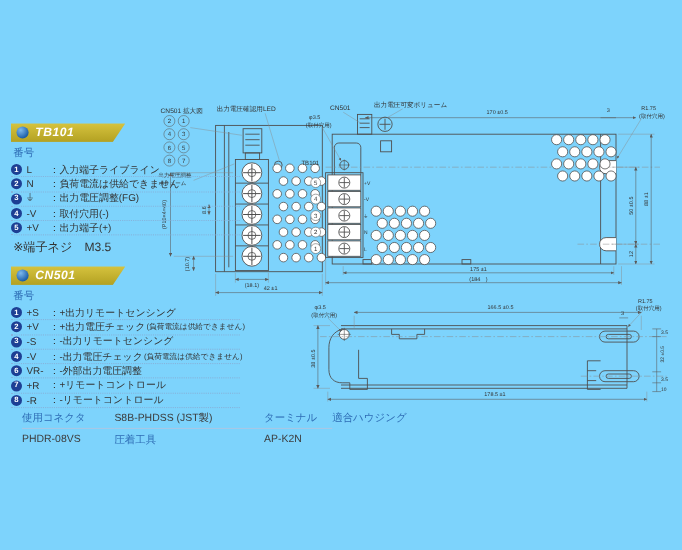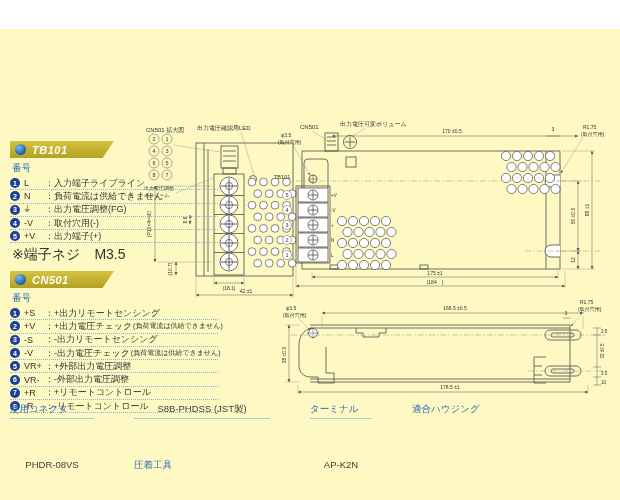--- a/index.html
+++ b/index.html
@@ -1,46 +1,46 @@
 <!DOCTYPE html>
 <html><head>
 <meta charset="utf-8">
 <style>
   html,body{margin:0;padding:0;}
   body{width:620px;height:500px;position:relative;background:#fff;
        font-family:"Liberation Sans","DejaVu Sans",sans-serif;}
-  .page{position:absolute;inset:0;background:#fef9c3;overflow:hidden;margin-top:29px;}
+  .page{position:absolute;inset:0;background:#7dd3fc;overflow:hidden;}
 
   
   .sec{position:absolute;left:10px;width:208px;}
   .badge{position:relative;height:17px;width:104px;
          background:linear-gradient(180deg,#d6c33e,#b3a122);
          clip-path:polygon(0 0,100% 0,89% 100%,0 100%);
          display:flex;align-items:center;padding-left:5px;box-sizing:border-box;}
   .badge .dot{width:11px;height:11px;border-radius:50%;
          background:radial-gradient(circle at 35% 30%,#7db9ec,#1b5ea9 72%);margin-right:6px;}
   .badge .t{color:#fff;font-weight:bold;font-style:italic;font-size:11px;letter-spacing:.5px;}
   .numlbl{color:#2e6db5;font-size:9.5px;font-weight:normal;margin:4px 0 2px 2px;}
   ul.tlist{list-style:none;margin:0;padding:0;}
   .tlist li{display:flex;align-items:center;height:12.3px;
             border-bottom:1px dotted #85b4dc;white-space:nowrap;}
   .tlist .num{flex:0 0 10px;height:10px;border-radius:50%;background:#1d3f94;color:#fff;
               font-size:7px;font-weight:bold;display:flex;align-items:center;
               justify-content:center;margin-right:4px;}
   .tlist .pin{min-width:21px;font-size:9px;color:#333;}
   .tlist .desc{font-size:9px;color:#333;}
   .tlist .sub{font-size:7px;color:#333;margin-left:1px;}
-  .note{font-size:14px;color:#333;margin-top:3px;padding-left:2px;}
+  .note{font-size:11px;color:#333;margin-top:3px;padding-left:2px;}
 
   
-  .spec{position:absolute;left:10px;top:374px;display:grid;
+  .spec{position:absolute;left:20px;top:374px;display:grid;
         grid-template-columns:84px 136px 62px 112px;row-gap:4px;
-        font-size:9.5px;white-space:nowrap;gap:40px;}
+        font-size:9.5px;white-space:nowrap;}
   .spec .lab{color:#2e6db5;}
-  .spec .val{color:#3c3c3c;text-align:center;}
+  .spec .val{color:#3c3c3c;}
   .spec .u{border-bottom:1px solid #a6c8e6;padding-bottom:2px;}
 
   
   svg.draw{position:absolute;left:0;top:0;}
   .ln{fill:none;stroke:#4d4d4d;stroke-width:0.8;}
   .thin{fill:none;stroke:#5a5a5a;stroke-width:0.5;}
   .holes circle{fill:#fff;stroke:#4d4d4d;stroke-width:0.7;}
   .dim{stroke:#5a5a5a;stroke-width:0.5;fill:none;}
   .ext{stroke:#8a8a8a;stroke-width:0.4;fill:none;}
   .dash{stroke:#8a8a8a;stroke-width:0.45;stroke-dasharray:6 2 1.5 2;fill:none;}
@@ -426,26 +426,20 @@
         <span class="desc">：-出力リモートセンシング</span>
         <span class="sub"></span>
       </li>
       <li>
         <span class="num">4</span>
         <span class="pin">-V</span>
         <span class="desc">：-出力電圧チェック</span>
         <span class="sub">(負荷電流は供給できません)</span>
       </li>
       <li>
-        <span class="num">5</span>
-        <span class="pin">VR+</span>
-        <span class="desc">：+外部出力電圧調整</span>
-        <span class="sub"></span>
-      </li>
-      <li>
         <span class="num">6</span>
         <span class="pin">VR-</span>
         <span class="desc">：-外部出力電圧調整</span>
         <span class="sub"></span>
       </li>
       <li>
         <span class="num">7</span>
         <span class="pin">+R</span>
         <span class="desc">：+リモートコントロール</span>
         <span class="sub"></span>

